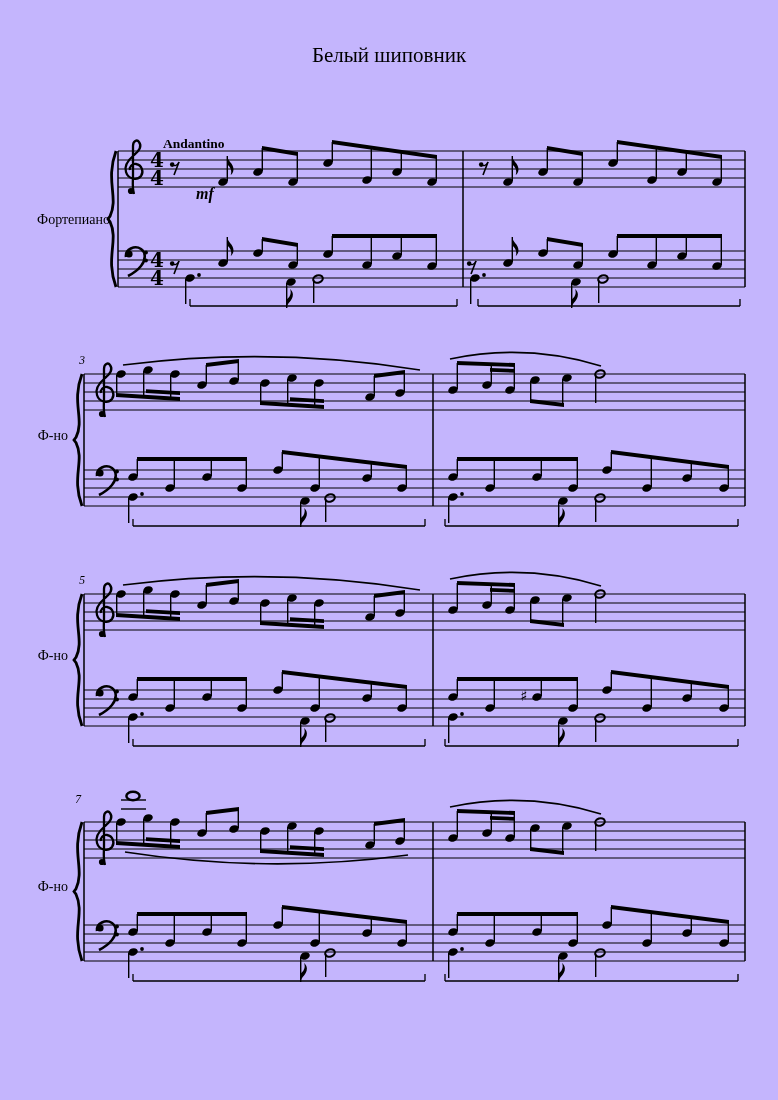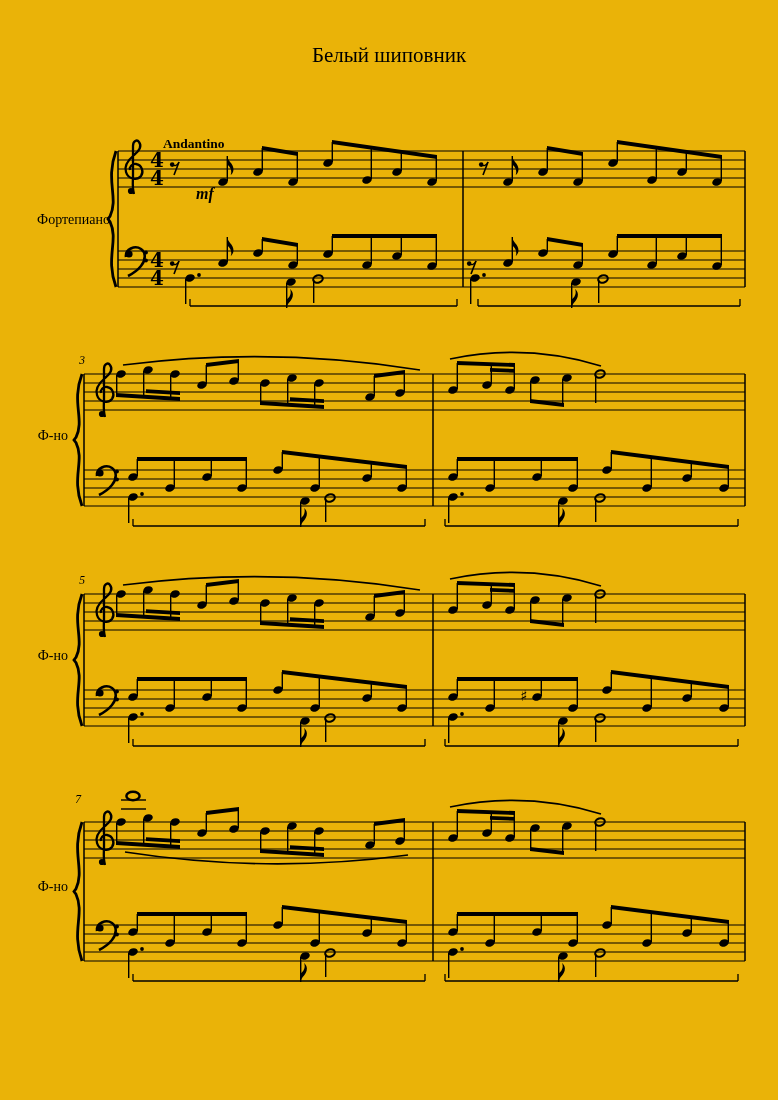--- a/index.html
+++ b/index.html
@@ -1,16 +1,16 @@
 <!DOCTYPE html>
 <html><head>
 <meta charset="utf-8">
 <style>
   html,body{margin:0;padding:0;background:#fff;}
-  #page{position:relative;width:778px;height:1100px;background:#eab308;overflow:hidden;}
+  #page{position:relative;width:778px;height:1100px;background:#c4b5fd;overflow:hidden;}
   svg{position:absolute;left:0;top:0;}
   text{fill:#000;}
   .title{font:21px "Liberation Serif",serif;}
   .tempo{font:bold 13.5px "Liberation Serif",serif;}
   .dyn{font:italic bold 16px "Liberation Serif",serif;}
   .label{font:14px "Liberation Serif",serif;}
   .num{font:italic 11.5px "Liberation Serif",serif;}
   .ts{font:bold 20px "DejaVu Serif",serif;}
   .acc{font:15px "DejaVu Sans",sans-serif;}
 </style>

